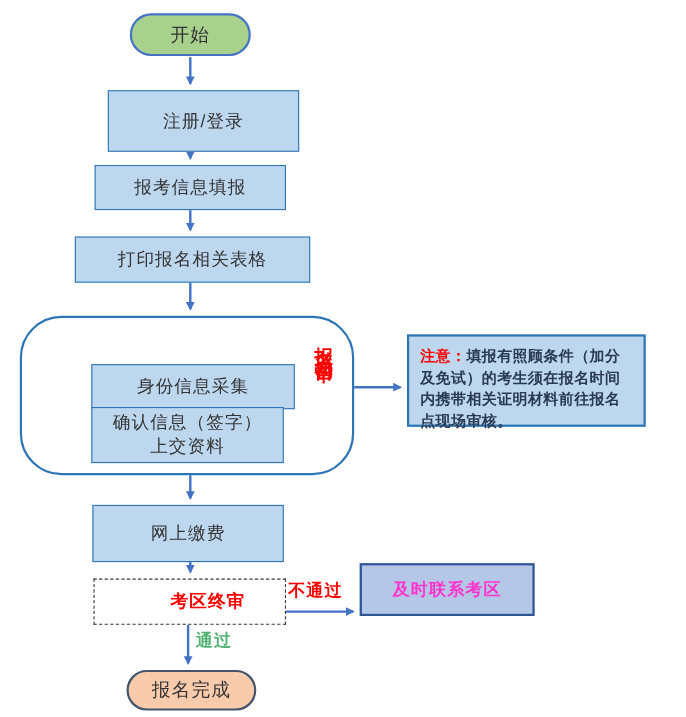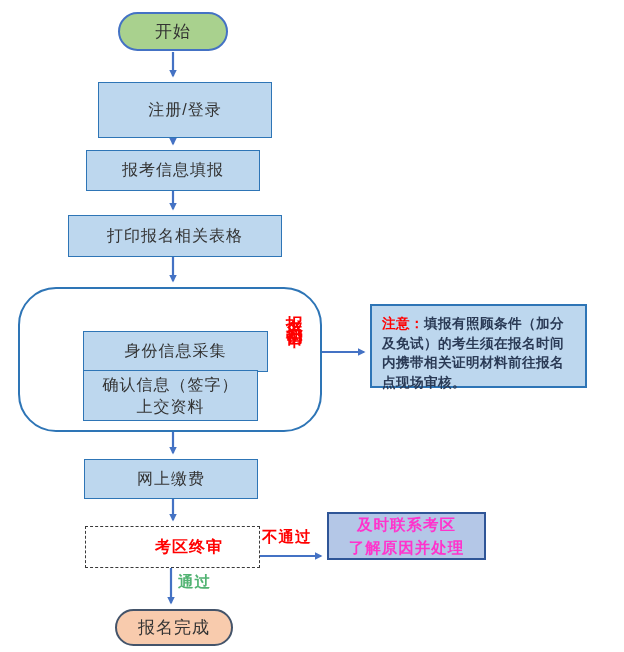--- a/index.html
+++ b/index.html
@@ -85,27 +85,26 @@
     <span>确认信息（签字）</span>
     <span>上交资料</span>
   </div>
 
   <div class="v-label">报名点初审</div>
 
   <div class="note-box">
     <span class="note-prefix">注意：</span><span>填报有照顾条件（加分及免试）的考生须在报名时间内携带相关证明材料前往报名点现场审核。</span>
   </div>
 
-  <div class="node box" style="left:84px;top:459px;width:174px;height:40px;">网上缴费</div>
+  <div class="node box" style="left:84px;top:459px;width:174px;height:52px;">网上缴费</div>
 
   <div class="node dashed-box" style="left:85px;top:526px;width:175px;height:42px;">考区终审</div>
 
   <div class="branch-label fail-label">不通过</div>
   <div class="branch-label pass-label">通过</div>
 
   <div class="contact-box">
     <span>及时联系考区</span>
-    <span>了解原因并处理</span>
   </div>
 
   <div class="node pill-end" style="left:115px;top:609px;width:118px;height:37px;">报名完成</div>
 
 </div>
 
 </body></html>

